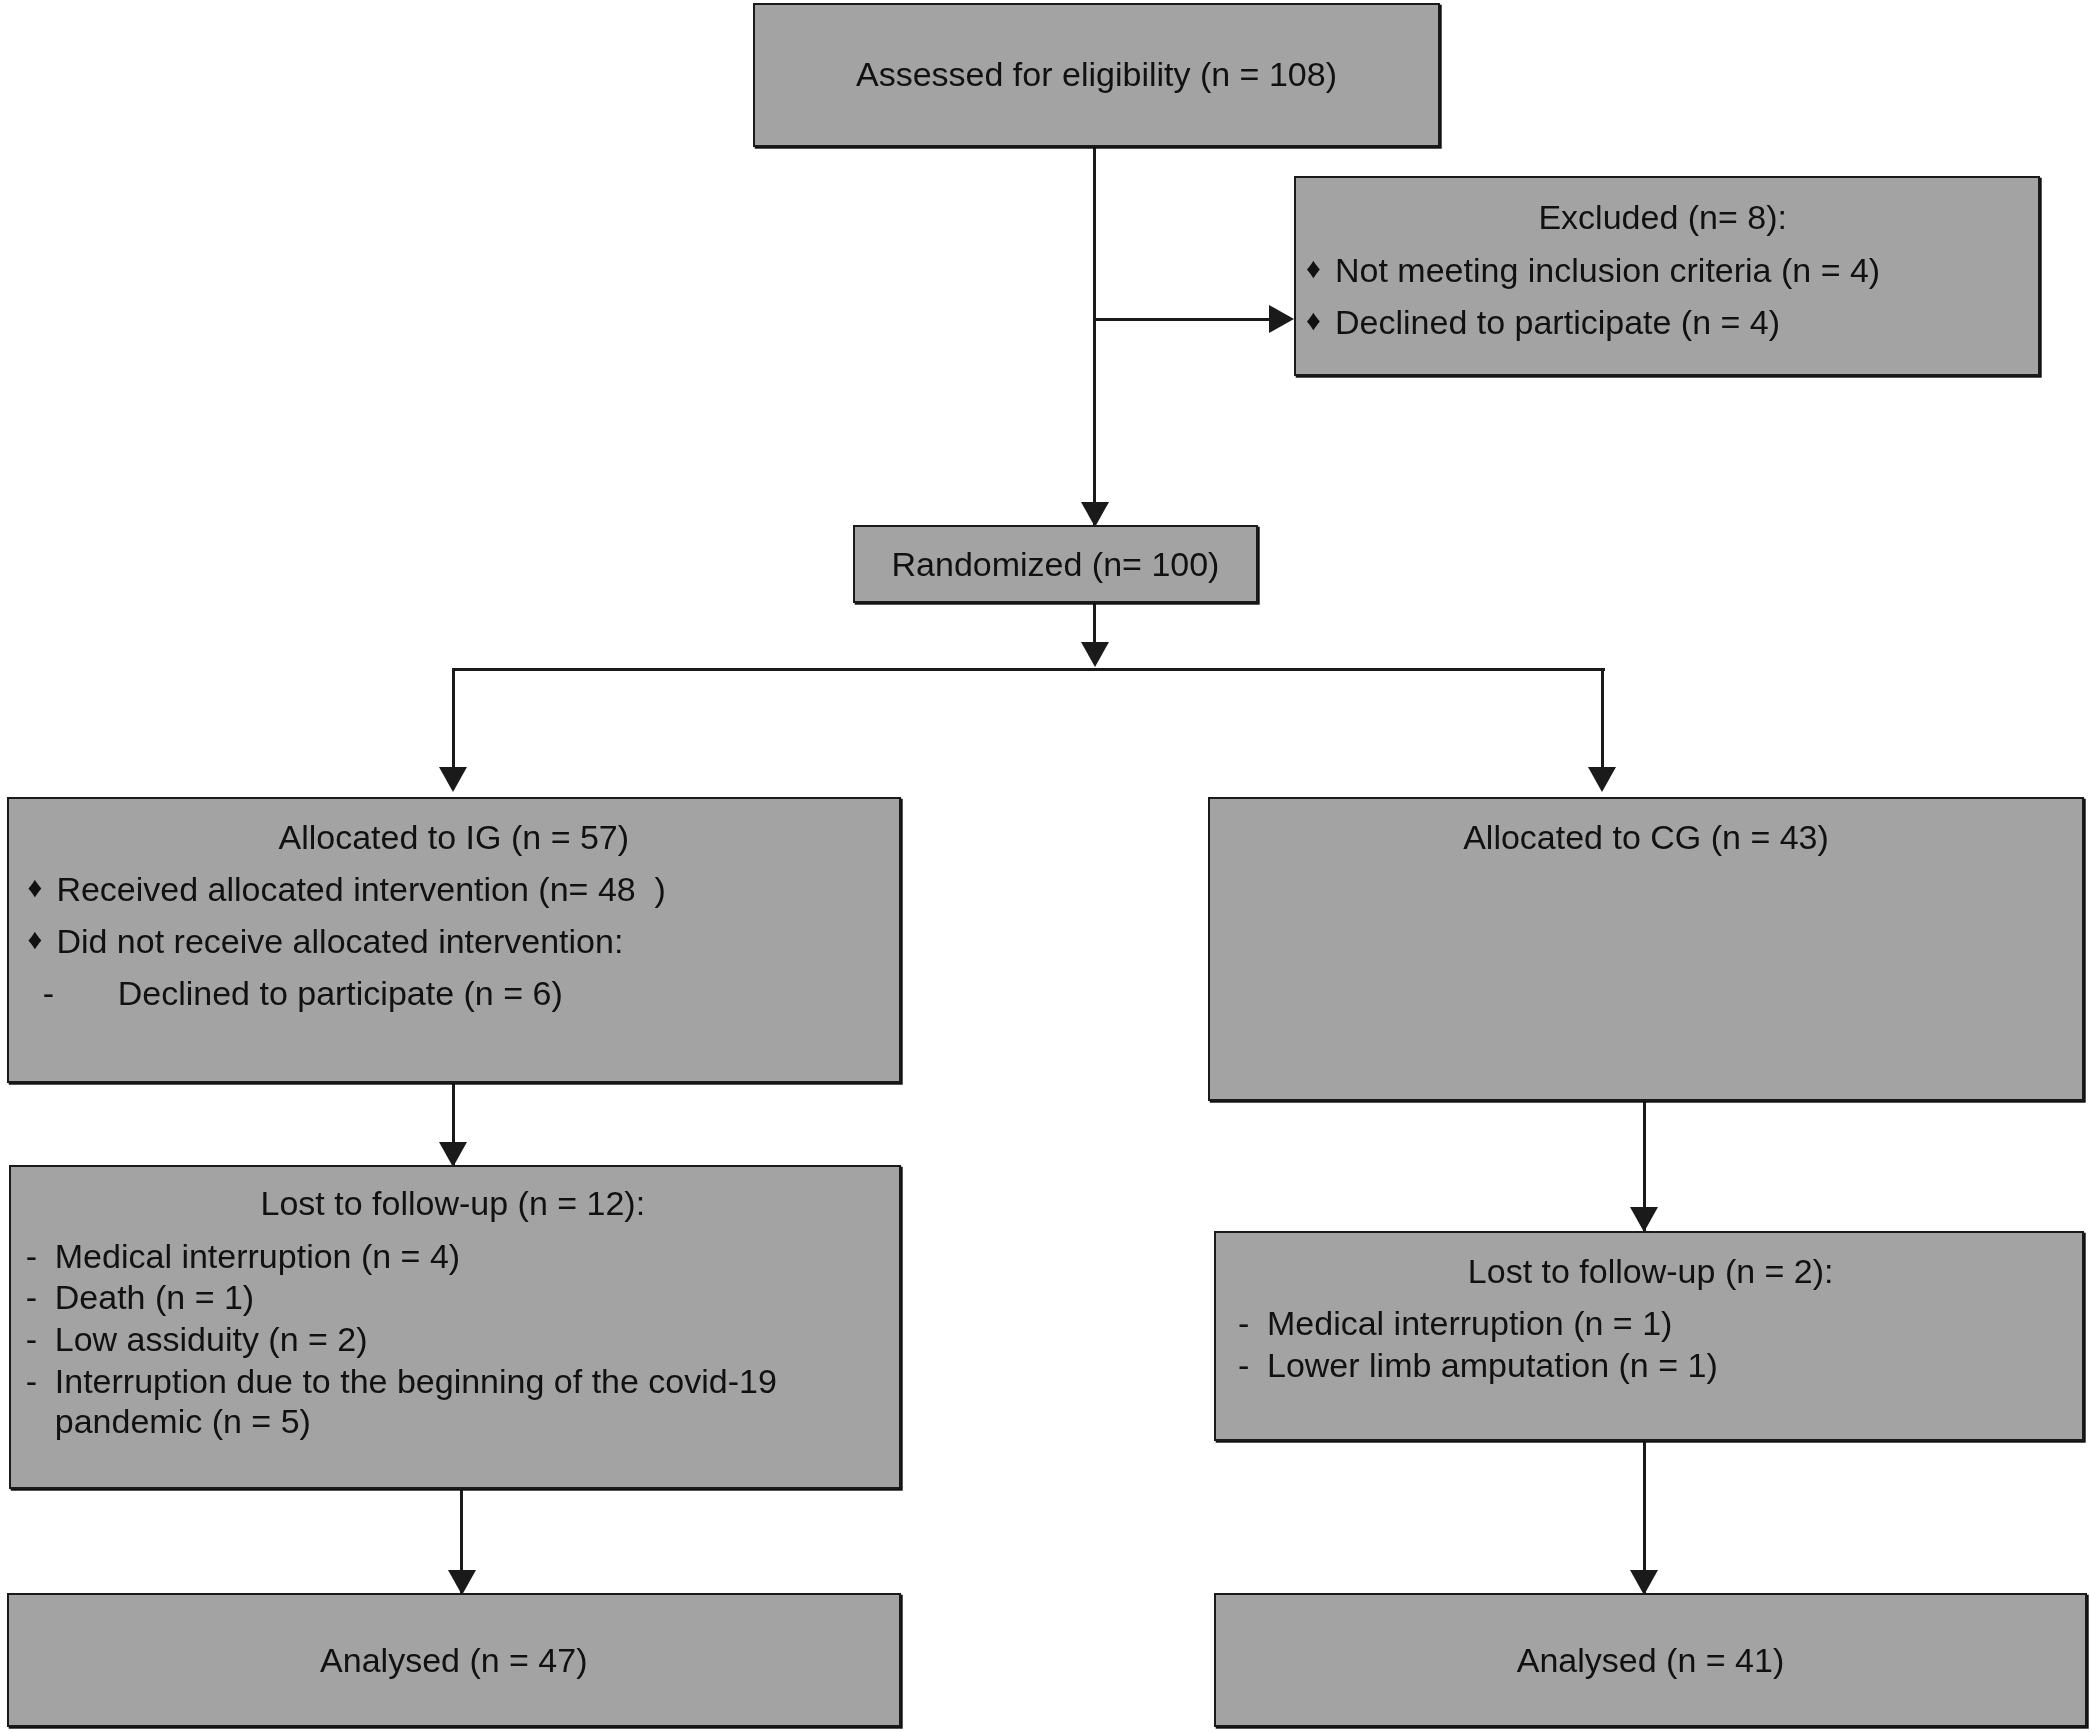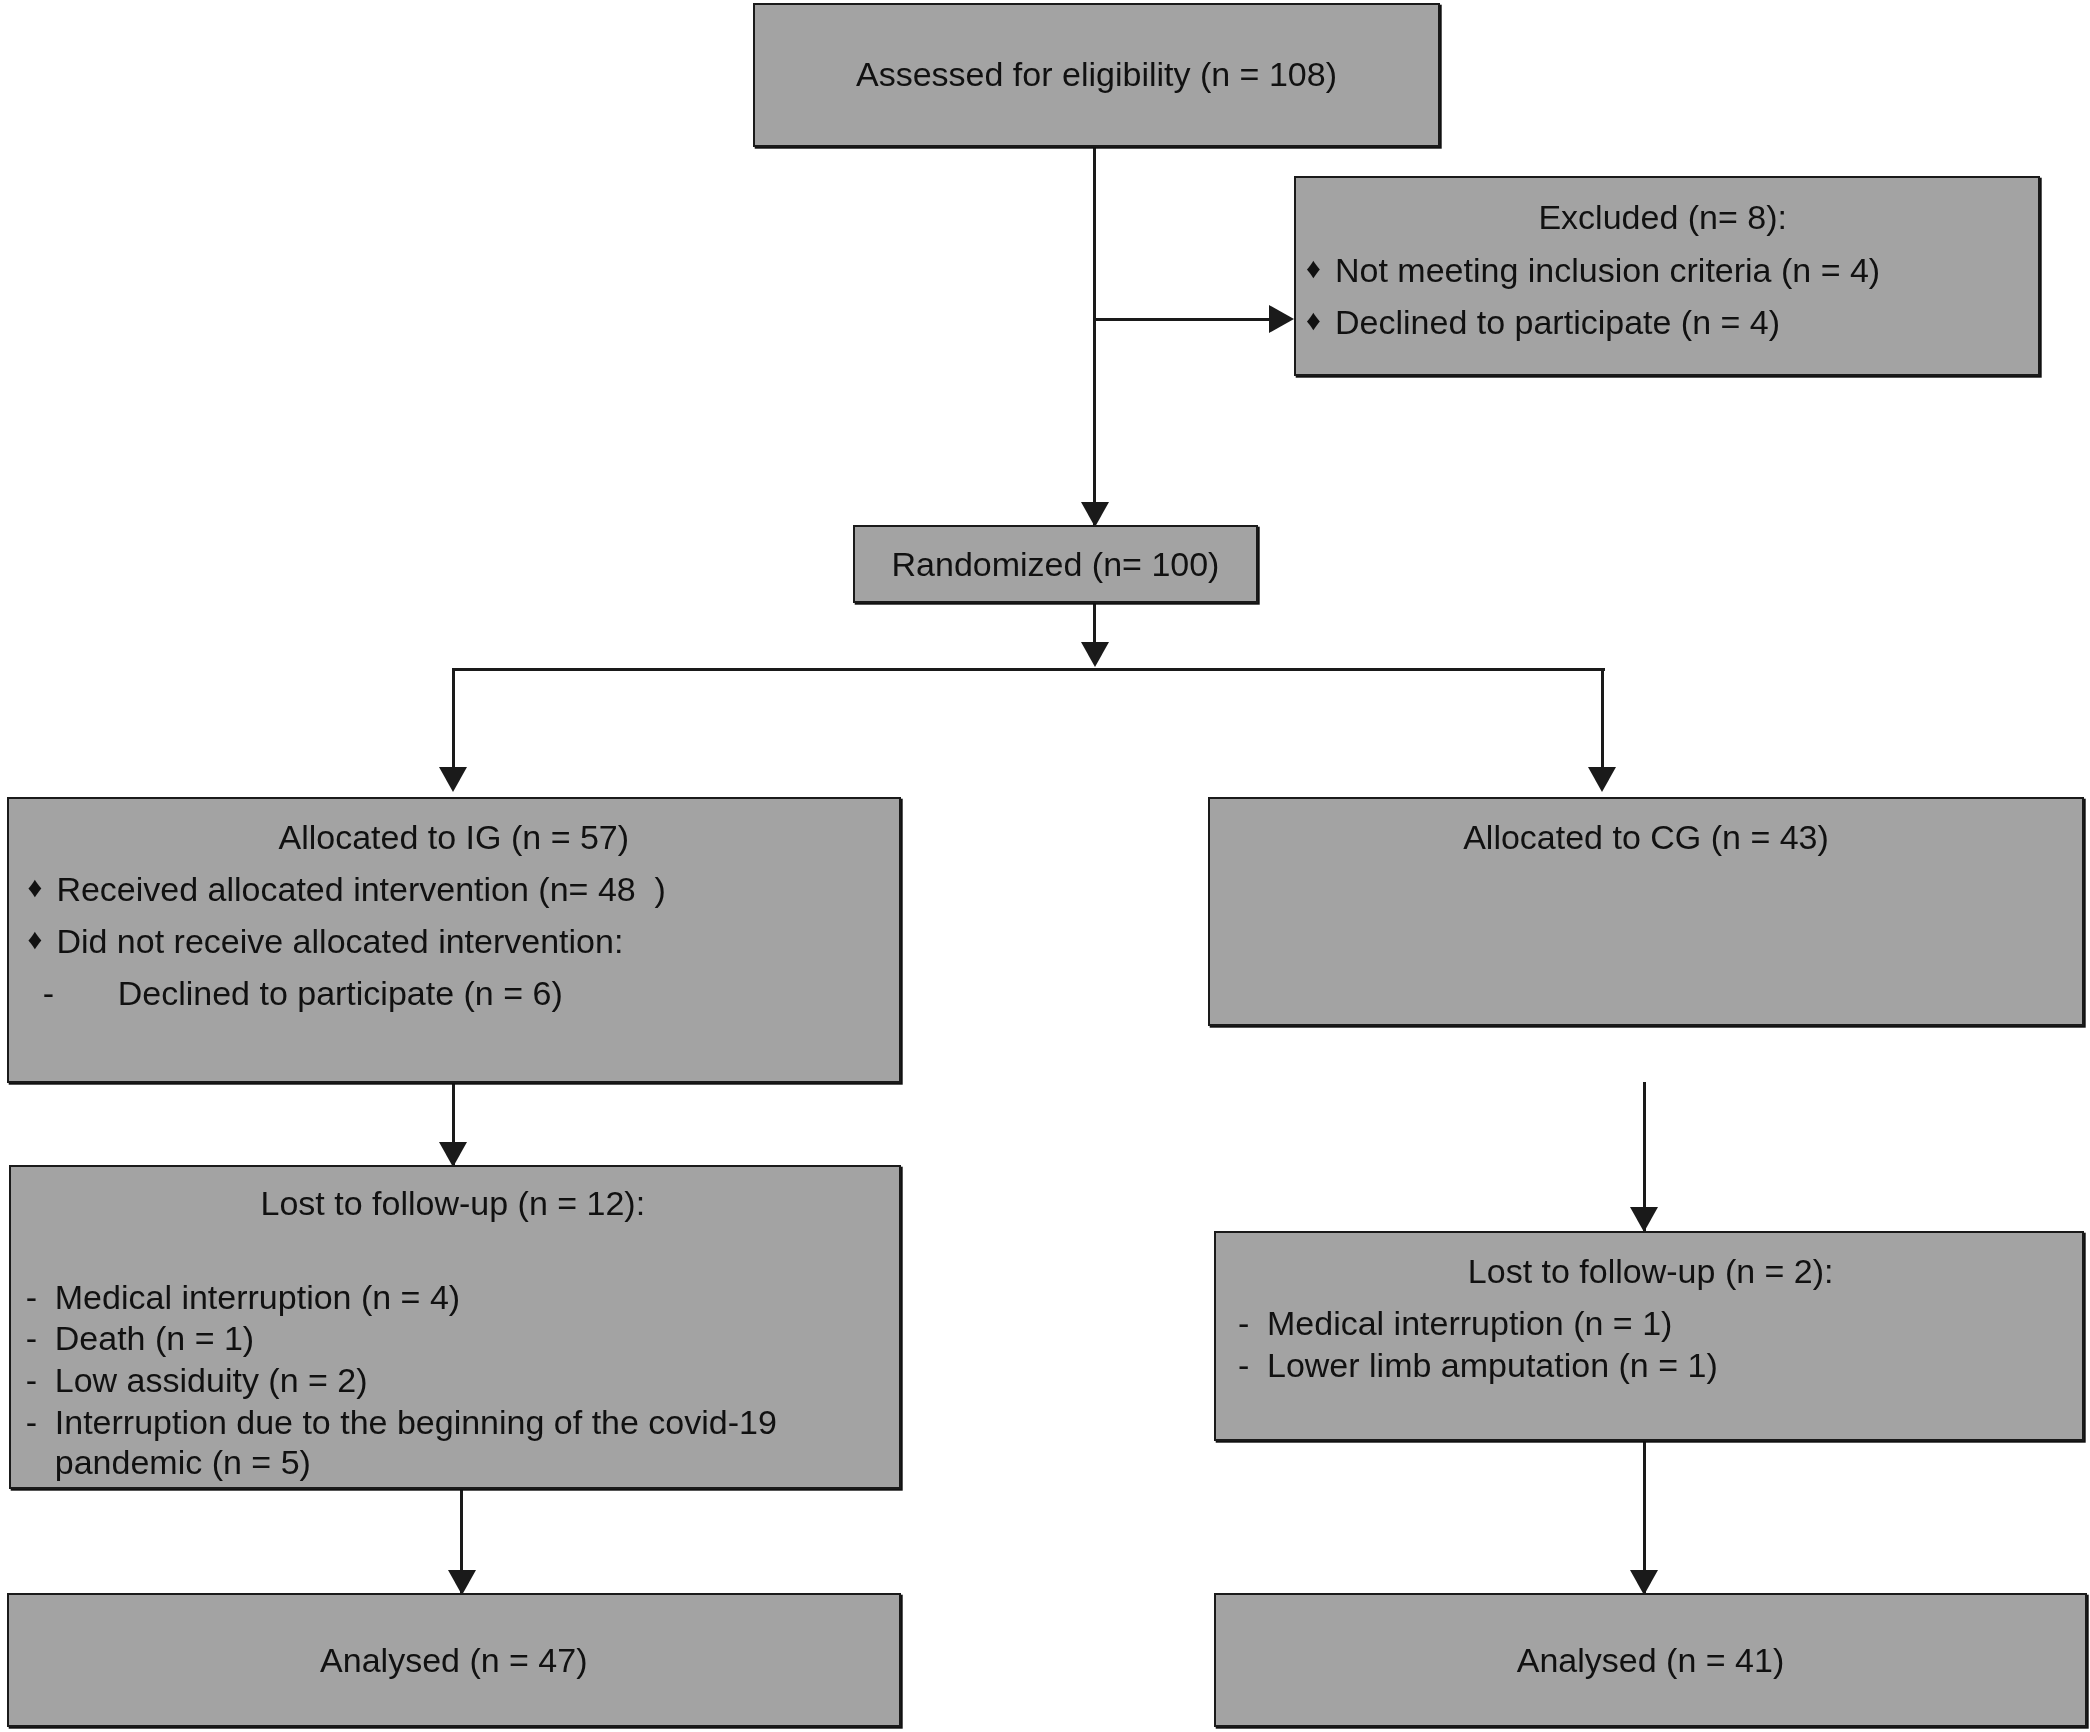--- a/index.html
+++ b/index.html
@@ -190,28 +190,28 @@
           <span class="li-text">Did not receive allocated intervention:</span>
         </li>
         <li>
           <span class="bullet dash sub">-</span>
           <span class="li-text">Declined to participate (n = 6)</span>
         </li>
       </ul>
     </div>
   </div>
 
-  <div class="node" style="left:1208px; top:797px; width:876px; height:229px;text-decoration:underline;">
+  <div class="node" style="left:1208px; top:797px; width:876px; height:304px;text-decoration:underline;">
     <div class="node-inner" style="padding-top:18.6px;">
       <div class="node-title tight">Allocated to CG (n = 43)</div>
     </div>
   </div>
 
   <div class="node" style="left:8.5px; top:1165px; width:892px; height:324px;">
-    <div class="node-inner" style="padding-top:17px; padding-left:15.3px;gap:41px;">
+    <div class="node-inner" style="padding-top:17px; padding-left:15.3px;">
       <div class="node-title tight">Lost to follow-up (n = 12):</div>
       <ul class="list compact">
         <li>
           <span class="bullet dash">-</span>
           <span class="li-text">Medical interruption (n = 4)</span>
         </li>
         <li>
           <span class="bullet dash">-</span>
           <span class="li-text">Death (n = 1)</span>
         </li>

